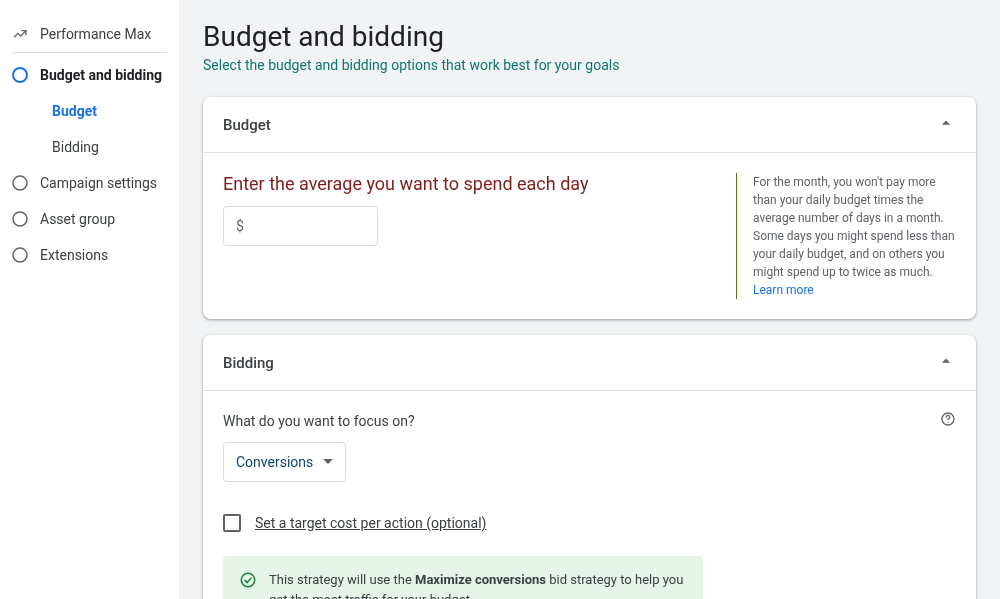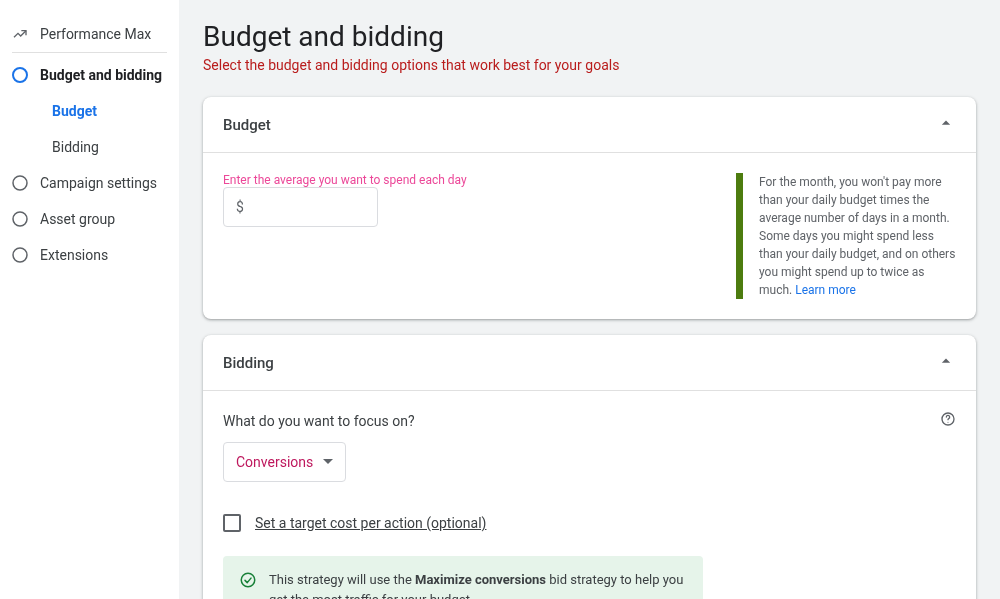--- a/index.html
+++ b/index.html
@@ -72,21 +72,21 @@
     }
     .page-title {
       font-size: 28px;
       font-weight: 400;
       color: #202124;
       margin-bottom: 4px;
       font-family: "Google Sans", Roboto, Arial, sans-serif;
     }
     .page-subtitle {
       font-size: 14px;
-      color: #b91c1c;
+      color: #0f766e;
       margin-bottom: 24px;
     }
     
     .card {
       background: #fff;
       border-radius: 8px;
       box-shadow: 0 1px 2px rgba(60,64,67,0.3), 0 1px 3px 1px rgba(60,64,67,0.15);
       margin-bottom: 16px;
     }
     .card-header {
@@ -107,33 +107,34 @@
     }
     .budget-body {
       display: flex;
     }
     .budget-left {
       flex: 1;
       padding-right: 20px;
     }
     .budget-right {
       width: 220px;
-      border-left: 7px solid #4d7c0f;
+      border-left: 1px solid #4d7c0f;
       padding-left: 16px;
       font-size: 12px;
       color: #5f6368;
       line-height: 1.5;
     }
     .budget-right a {
       color: #1a73e8;
       text-decoration: none;
     }
     .field-label {
-      font-size: 12px;
-      color: #ec4899;
+      font-size: 18px;
+      color: #7f1d1d;
+      margin-bottom: 12px;
       display: block;
     }
     .currency-input {
       display: flex;
       align-items: center;
       border: 1px solid #dadce0;
       border-radius: 4px;
       width: 155px;
       height: 40px;
       padding: 0 12px;
@@ -161,21 +162,21 @@
     }
     .select-box {
       display: inline-flex;
       align-items: center;
       border: 1px solid #dadce0;
       border-radius: 4px;
       height: 40px;
       padding: 0 12px;
       cursor: pointer;
       font-size: 14px;
-      color: #be185d;
+      color: #0c4a6e;
     }
     .select-box .dropdown-arrow {
       margin-left: 10px;
       color: #5f6368;
     }
     .checkbox-row {
       display: flex;
       align-items: center;
       margin-top: 32px;
       margin-bottom: 24px;

